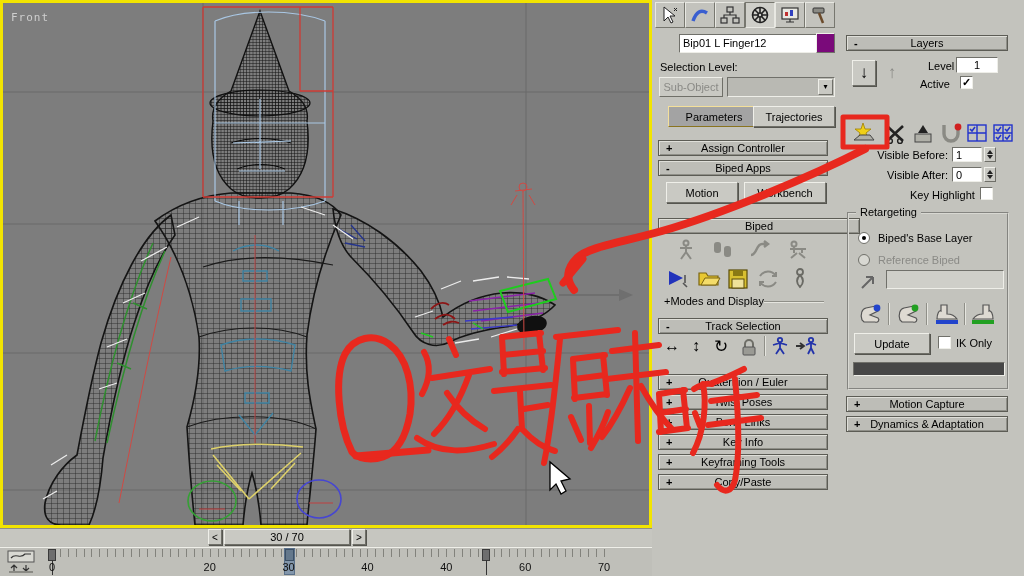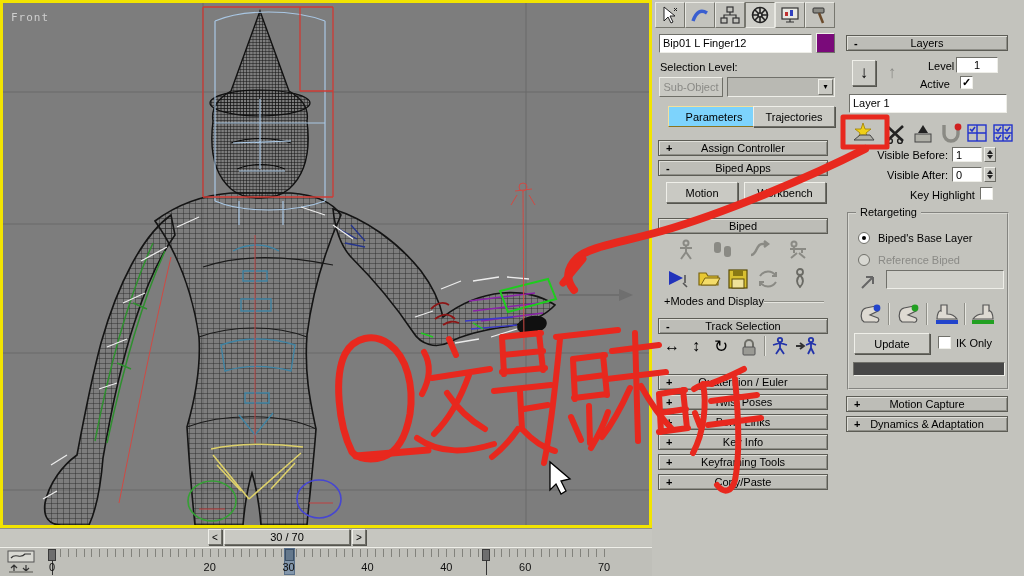--- a/index.html
+++ b/index.html
@@ -186,45 +186,45 @@
           <path d="M10 14 v3 M6 17 h8" stroke="#333" stroke-width="1.2"></path>
         </svg>
     </span><span class="tabcell">
       <svg width="20" height="20">
           <rect x="3" y="3" width="11" height="5" rx="1" fill="#8a8a84" stroke="#333"></rect>
           <path d="M9 8 L13 18" stroke="#6b4a2a" stroke-width="2.5"></path>
         </svg>
     </span>
   </div>
 
-  <div class="abs field" style="left:659px;top:34px;width:153px;height:19px;">Bip01 L Finger12</div>
+  <div class="abs field" style="left:679px;top:34px;width:153px;height:19px;">Bip01 L Finger12</div>
   <div class="abs" style="left:816px;top:33px;width:19px;height:20px;background:#7a0a7a;border:1px solid;border-color:#efefe9 #6f6f68 #6f6f68 #efefe9;box-sizing:border-box;"></div>
 
   <div class="abs lbl" style="left:660px;top:61px;">Selection Level:</div>
   <div class="abs bev-up btn dis" style="left:659px;top:77px;width:64px;height:20px;box-shadow:none;">Sub-Object</div>
   <div class="abs" style="left:727px;top:77px;width:108px;height:20px;background:#b9b9b3;border:1px solid;border-color:#70706a #eeeee8 #eeeee8 #70706a;box-sizing:border-box;">
     <span class="abs" style="right:1px;top:1px;width:15px;height:16px;background:#c9c9c3;border:1px solid;border-color:#efefe9 #6f6f68 #6f6f68 #efefe9;box-sizing:border-box;text-align:center;line-height:14px;font-size:8px;">▾</span>
   </div>
 
-  <div class="abs btn" style="left:668px;top:106px;width:92px;height:21px;background:#7dd3fc;border:1px solid;border-color:#f4e09a #8a7420 #8a7420 #f4e09a;box-sizing:border-box;">Parameters</div>
+  <div class="abs btn" style="left:668px;top:106px;width:92px;height:21px;background:#a3a3a3;border:1px solid;border-color:#f4e09a #8a7420 #8a7420 #f4e09a;box-sizing:border-box;">Parameters</div>
   <div class="abs bev-up btn" style="left:753px;top:106px;width:82px;height:21px;">Trajectories</div>
 
   <div class="abs rollout" style="left:658px;top:140px;width:170px;height:16px;">
     <span class="pm">+</span>
     <span>Assign Controller</span>
   </div>
 
   <div class="abs rollout" style="left:658px;top:160px;width:170px;height:16px;">
     <span class="pm">-</span>
     <span>Biped Apps</span>
   </div>
   <div class="abs bev-up btn" style="left:666px;top:182px;width:72px;height:21px;">Motion</div>
   <div class="abs bev-up btn" style="left:744px;top:182px;width:82px;height:21px;">Workbench</div>
 
-  <div class="abs rollout" style="left:658px;top:218px;width:170px;height:16px;">
+  <div class="abs rollout" style="left:658px;top:218px;width:202px;height:16px;">
     <span class="pm">-</span>
     <span>Biped</span>
   </div>
 
   <span class="abs" style="left:674px;top:239px;">
     <svg width="24" height="22" fill="none" stroke="#8a8a84" stroke-width="2">
         <circle cx="12" cy="4" r="2.5"></circle>
         <path d="M12 7 V13 M6 9 L18 9 M12 13 L7 20 M12 13 L17 20"></path>
       </svg>
   </span>
@@ -335,21 +335,20 @@
   <div class="abs rollout" style="left:846px;top:35px;width:162px;height:16px;">
     <span class="pm">-</span>
     <span>Layers</span>
   </div>
   <div class="abs bev-up btn" style="left:852px;top:60px;width:24px;height:26px;font-size:17px;font-weight:bold;">↓</div>
   <div class="abs btn dis" style="left:880px;top:60px;width:24px;height:26px;font-size:17px;font-weight:bold;">↑</div>
   <span class="abs lbl" style="left:928px;top:60px;">Level</span>
   <div class="abs field" style="left:956px;top:57px;width:42px;height:16px;text-align:center;padding:1px;">1</div>
   <span class="abs lbl" style="left:920px;top:78px;">Active</span>
   <div class="abs chk" style="left:960px;top:76px;width:13px;height:13px;">✓</div>
-  <div class="abs field" style="left:849px;top:94px;width:158px;height:19px;">Layer 1</div>
 
   <span class="abs" style="left:850px;top:121px;">
     <svg width="26" height="25">
         <polygon points="13,2 15,8 21,8 16,12 18,18 13,14 8,18 10,12 5,8 11,8" fill="#f0d018" stroke="#a08000" stroke-width="0.8"></polygon>
         <path d="M4 19 L10 14 H20 L24 19 Z" fill="#b0b0a8" stroke="#444"></path>
       </svg>
   </span>
   <span class="abs" style="left:882px;top:121px;">
     <svg width="26" height="25">
         <path d="M5 5 L21 20 M21 5 L5 20" stroke="#222" stroke-width="2.6"></path>

